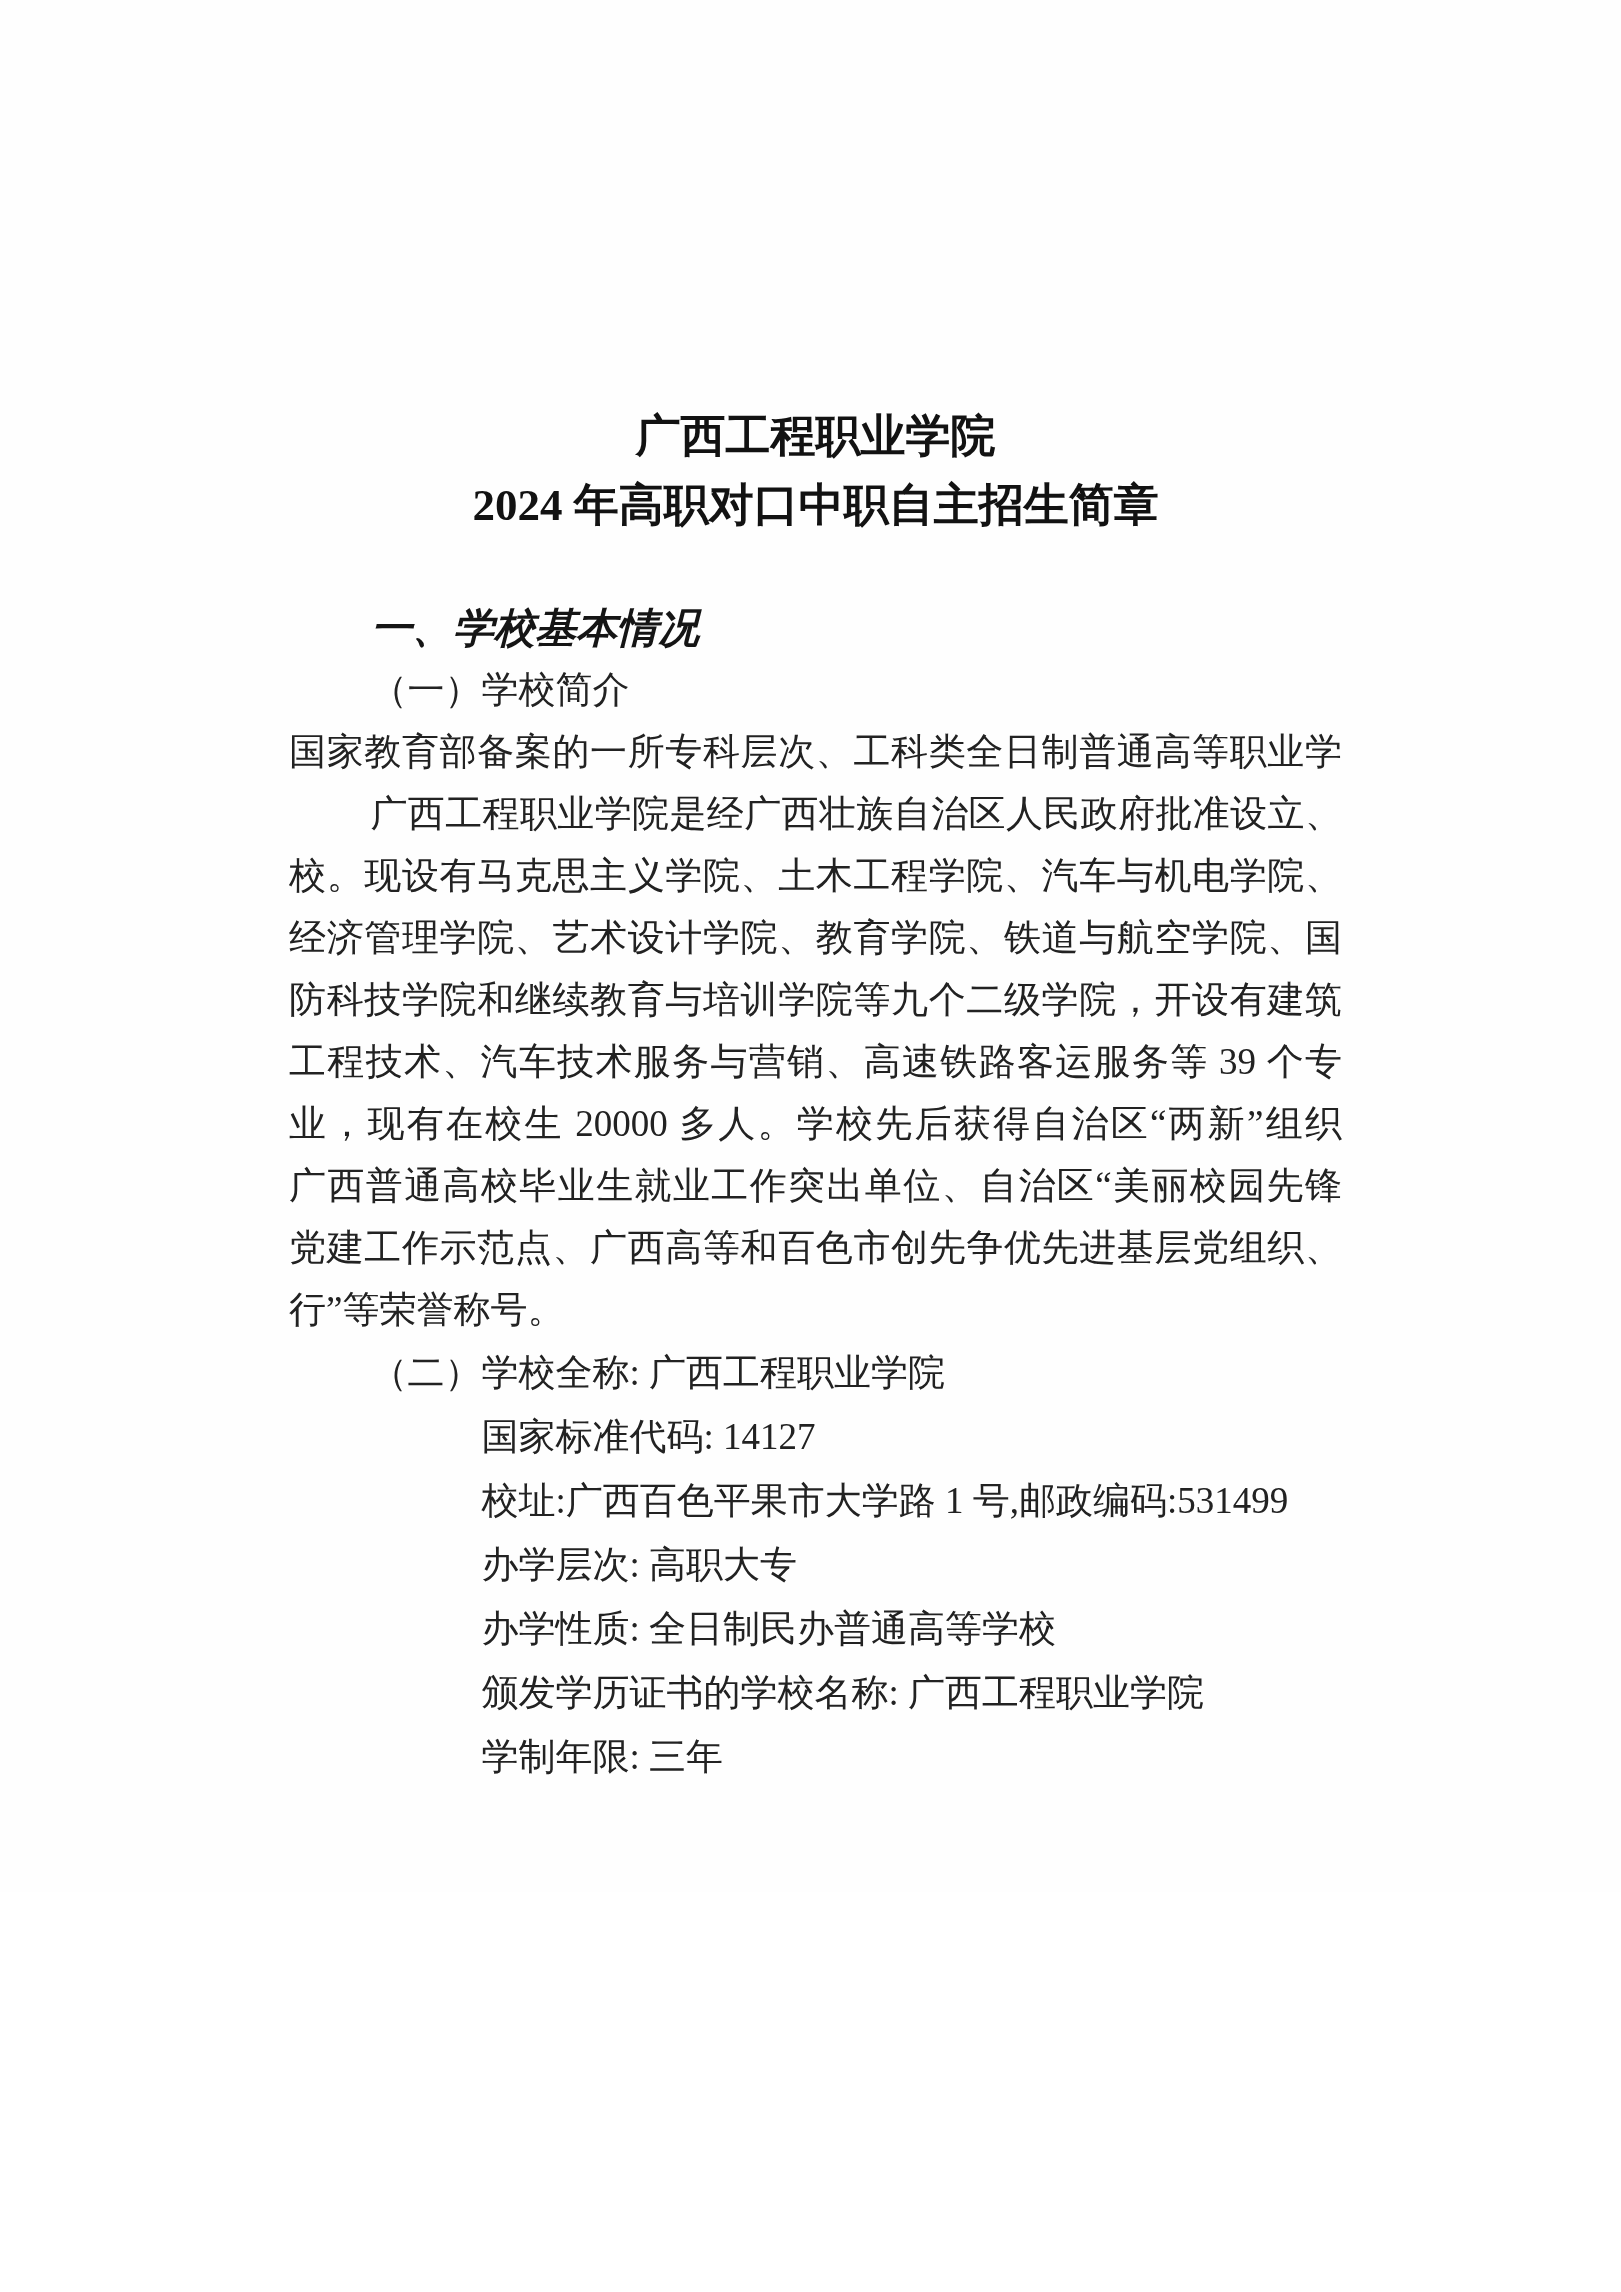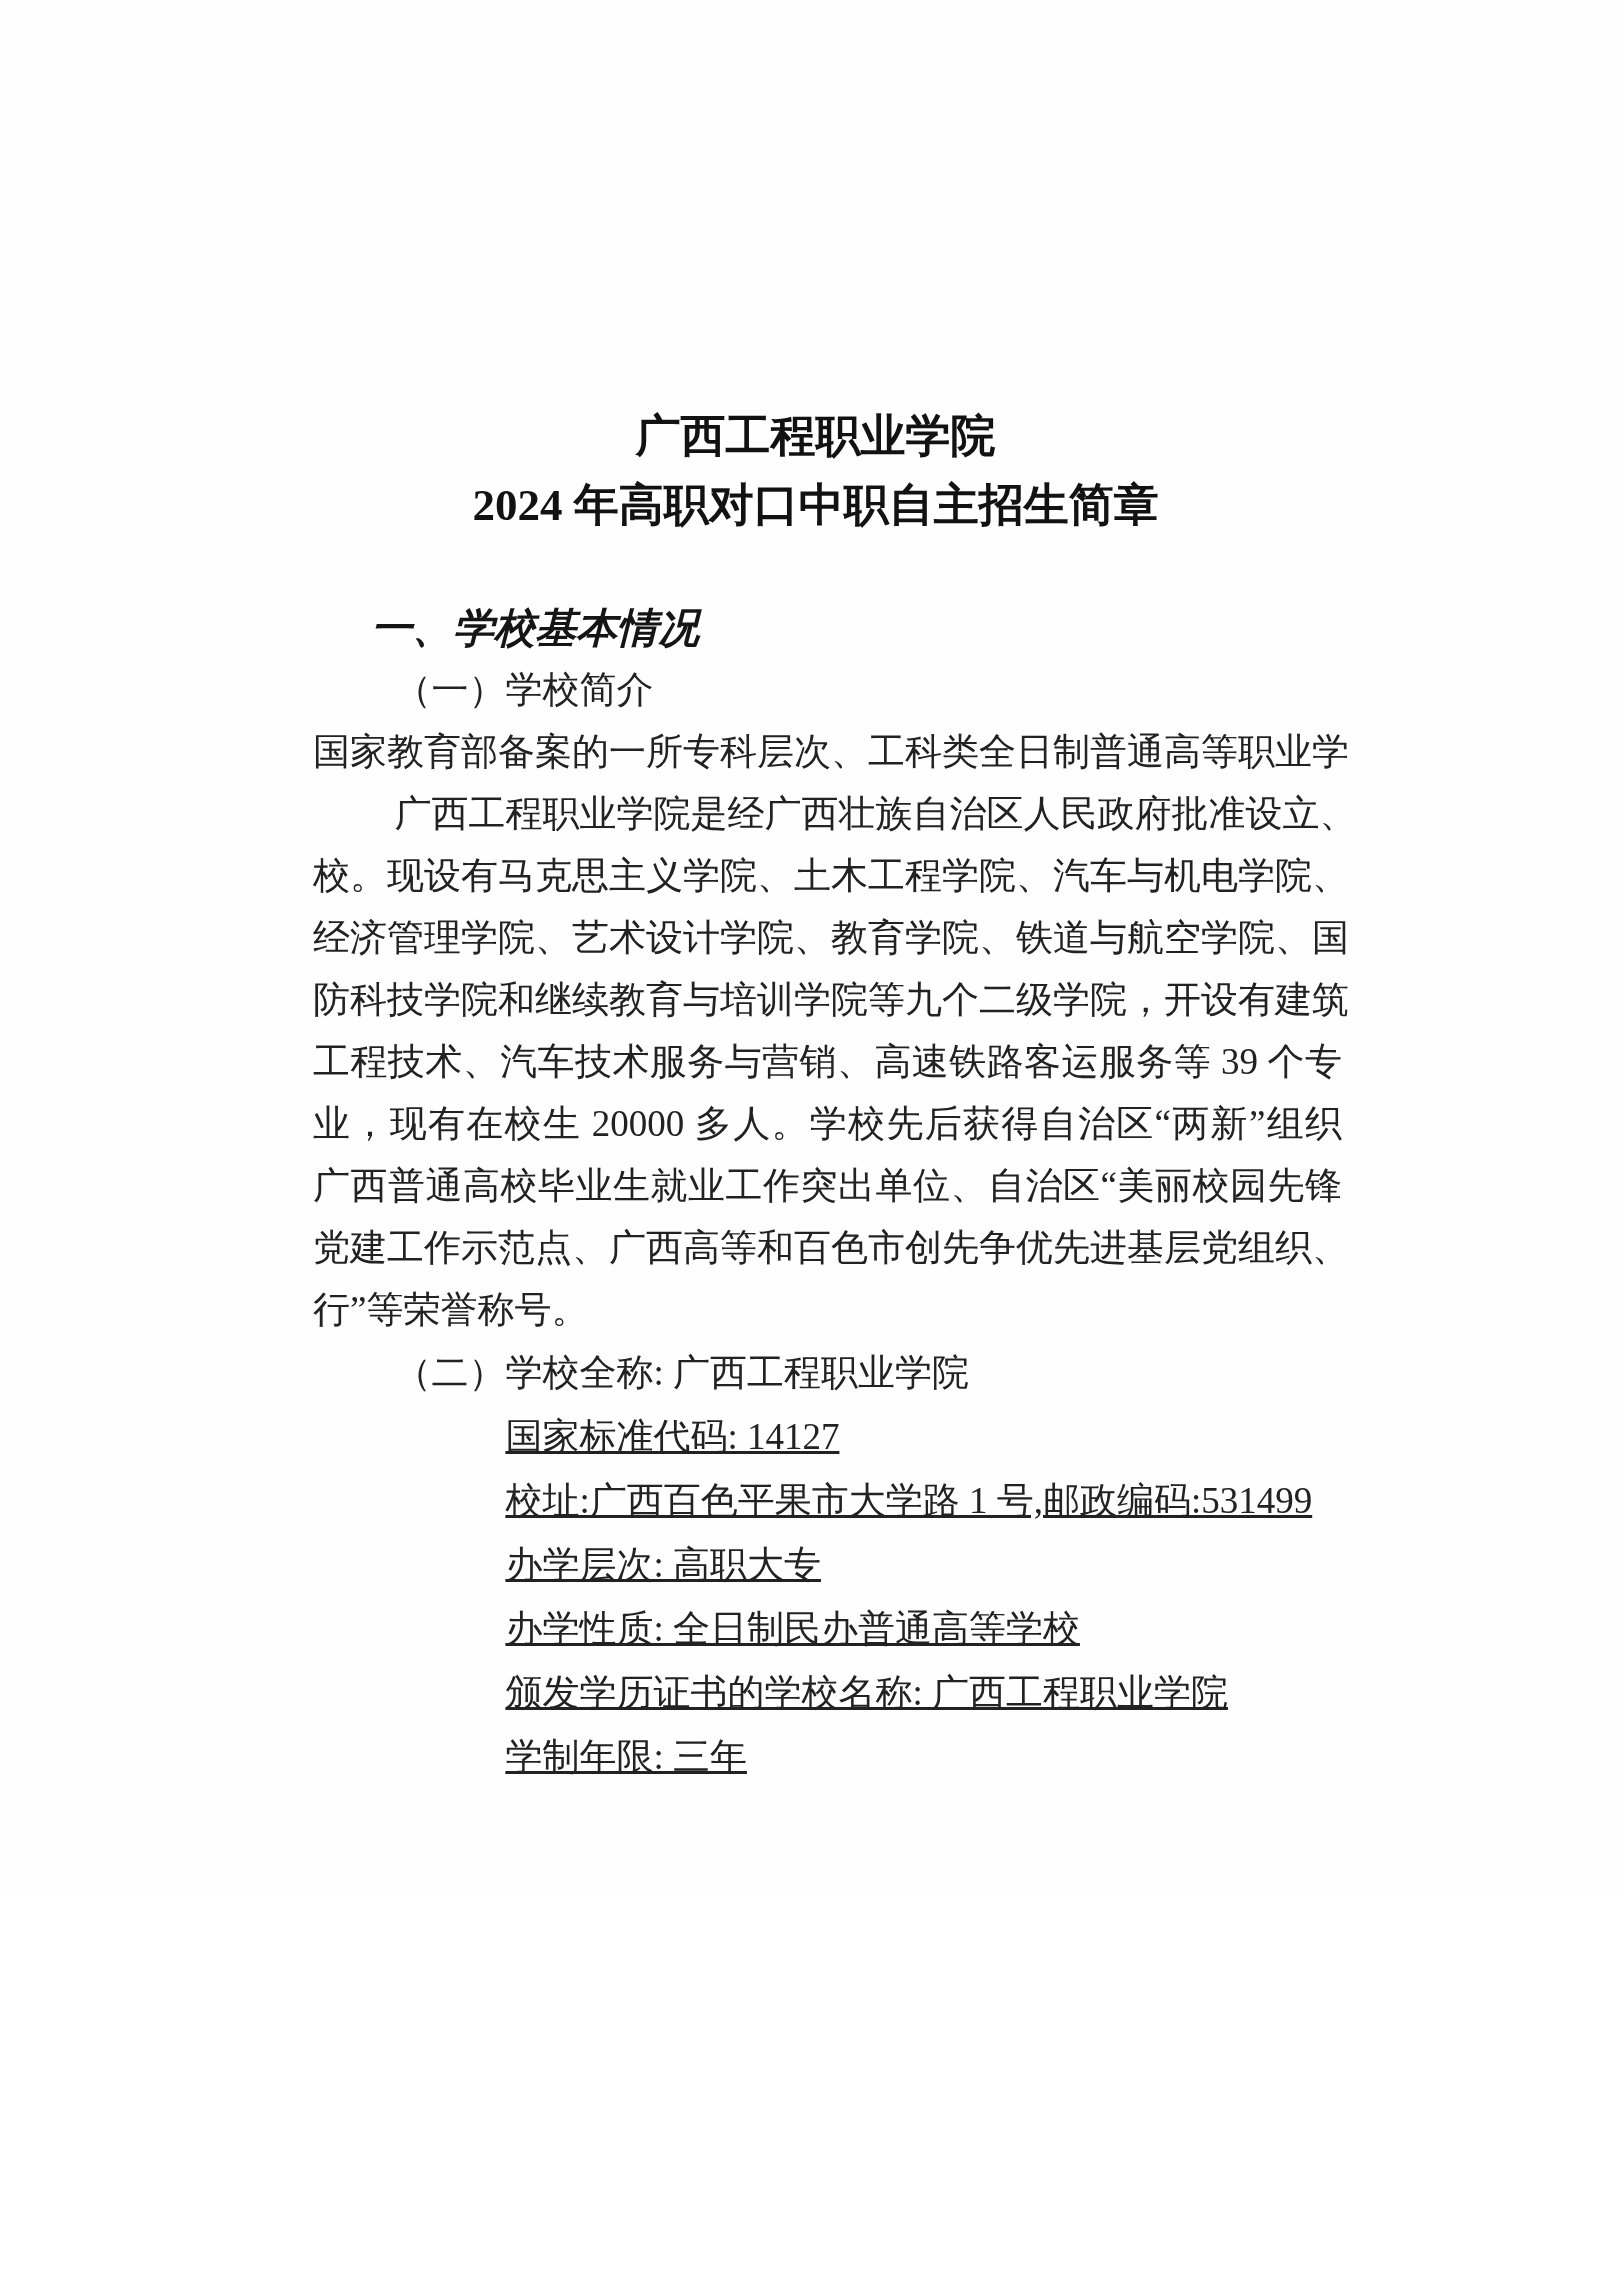--- a/index.html
+++ b/index.html
@@ -38,33 +38,31 @@
     color: #151515;
     white-space: nowrap;
     font-style: italic;
   }
   .kai {
     font-size: 37px;
     line-height: 62px;
     color: #222222;
     white-space: nowrap;
     font-family: "Liberation Serif", "DejaVu Serif", serif;
-    margin-left: 24px;
   }
   .just {
     text-align: justify;
     text-align-last: justify;
     text-justify: inter-character;
   }
   .ind2 { text-indent: 2.2em; }
   .dline {
     line-height: 64px;
     text-indent: 5.2em;
     white-space: nowrap;
-    text-decoration: underline;
   }
   .sub2-first { line-height: 64px; }
   .page-number {
     position: absolute;
     left: 1370px;
     top: 2123px;
     font-size: 34px;
     color: #2b2f3a;
     letter-spacing: 2px;
     font-family: "Liberation Serif", "DejaVu Serif", serif;

